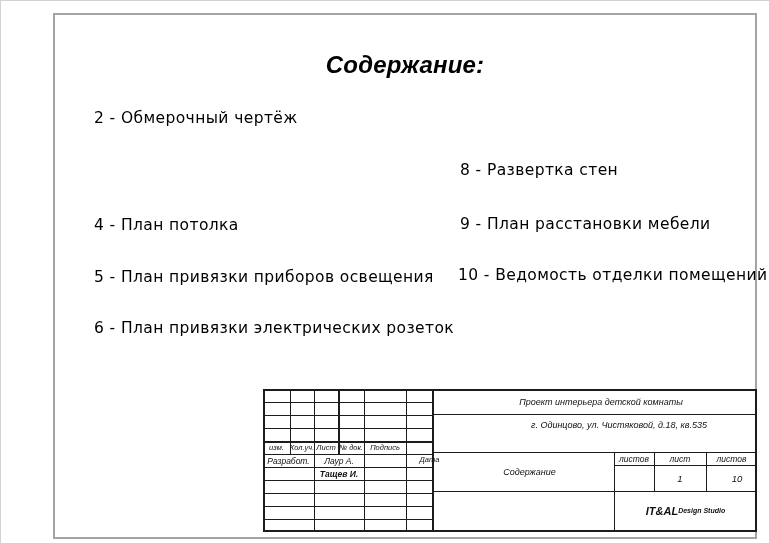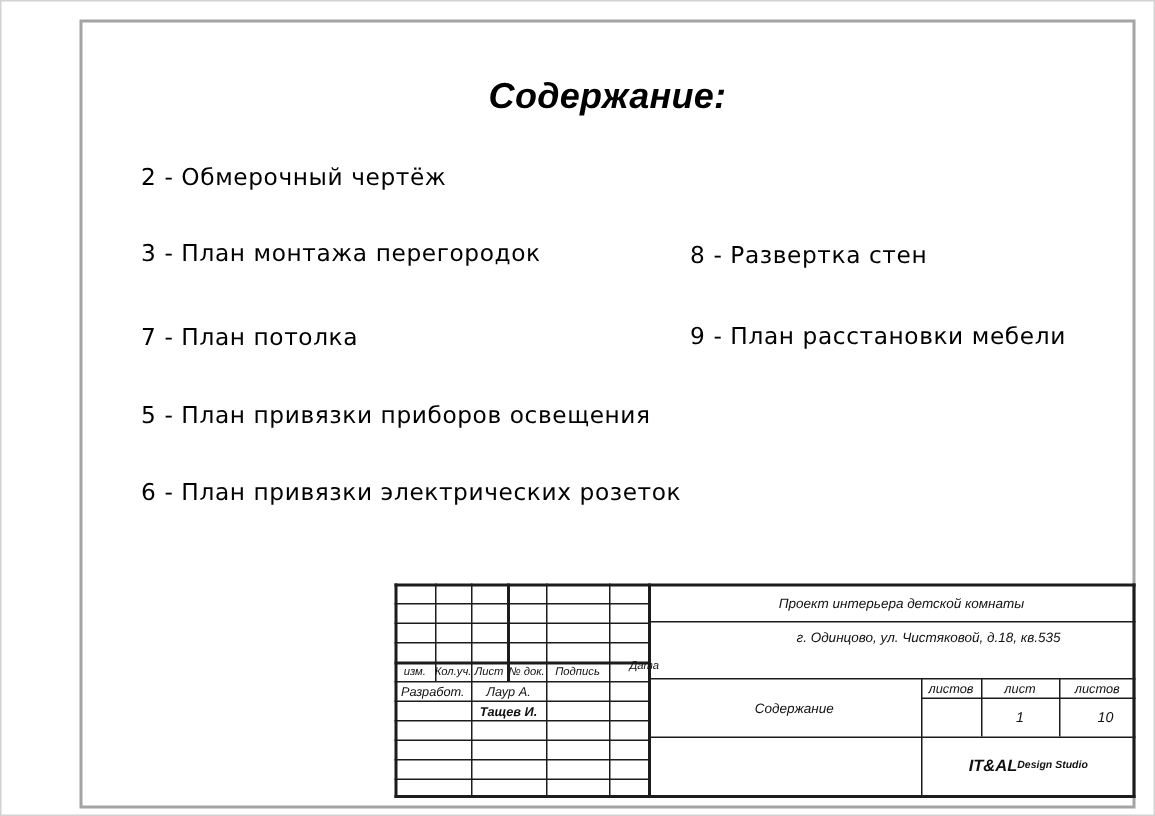--- a/index.html
+++ b/index.html
@@ -29,27 +29,27 @@
 </style>
 </head>
 <body>
 
 <div class="canvas">
   <div class="frame"></div>
 
   <div class="sheet-title">Содержание:</div>
 
   <div class="toc-item" style="left:93px;top:107px">2 - Обмерочный чертёж</div>
-  <div class="toc-item" style="left:93px;top:158px">3 - План монтажа перегородок</div>
-  <div class="toc-item" style="left:93px;top:214px">7 - План потолка</div>
+  <div class="toc-item" style="left:93px;top:214px">4 - План потолка</div>
   <div class="toc-item" style="left:93px;top:266px">5 - План привязки приборов освещения</div>
   <div class="toc-item" style="left:93px;top:317px">6 - План привязки электрических розеток</div>
 
   <div class="toc-item" style="left:459px;top:159px">8 - Развертка стен</div>
   <div class="toc-item" style="left:459px;top:213px">9 - План расстановки мебели</div>
+  <div class="toc-item" style="left:457px;top:264px">10 - Ведомость отделки помещений</div>
 
   <div class="stamp">
 
     <i class="ln" style="left:0;top:0;width:494px;height:2px"></i>
     <i class="ln" style="left:0;top:141px;width:494px;height:2px"></i>
     <i class="ln" style="left:0;top:0;width:2px;height:143px"></i>
     <i class="ln" style="left:492px;top:0;width:2px;height:143px"></i>
     <i class="ln" style="left:169px;top:0;width:2px;height:143px"></i>
 
     <i class="ln" style="left:0;top:13px;width:170px;height:1px"></i>
@@ -75,21 +75,21 @@
     <i class="ln" style="left:170px;top:102px;width:324px;height:1px"></i>
     <i class="ln" style="left:351px;top:63px;width:1px;height:80px"></i>
     <i class="ln" style="left:391px;top:63px;width:1px;height:39px"></i>
     <i class="ln" style="left:443px;top:63px;width:1px;height:39px"></i>
 
     <div class="cell fs-cols" style="left:0;top:52px;width:27px;height:13px">изм.</div>
     <div class="cell fs-cols" style="left:27px;top:52px;width:24px;height:13px">Кол.уч.</div>
     <div class="cell fs-cols" style="left:51px;top:52px;width:24px;height:13px">Лист</div>
     <div class="cell fs-cols" style="left:75px;top:52px;width:26px;height:13px">№ док.</div>
     <div class="cell fs-cols" style="left:101px;top:52px;width:42px;height:13px">Подпись</div>
-    <div class="cell fs-cols" style="left:143px;top:48px;width:47px;height:13px">Дата</div>
+    <div class="cell fs-cols" style="left:143px;top:64px;width:47px;height:13px">Дата</div>
 
     <div class="cell fs-rows" style="left:0;top:65px;width:51px;height:13px">Разработ.</div>
     <div class="cell fs-rows" style="left:51px;top:65px;width:50px;height:13px">Лаур А.</div>
     <div class="cell fs-rows b" style="left:51px;top:78px;width:50px;height:13px">Тащев И.</div>
 
     <div class="cell fs-big" style="left:170px;top:0;width:324px;height:25px">Проект интерьера детской комнаты</div>
     <div class="cell fs-big" style="left:170px;top:17px;width:360px;height:38px">г. Одинцово, ул. Чистяковой, д.18, кв.535</div>
 
     <div class="cell fs-big" style="left:170px;top:63px;width:181px;height:39px">Содержание</div>
     <div class="cell fs-rows" style="left:351px;top:63px;width:40px;height:13px">листов</div>

